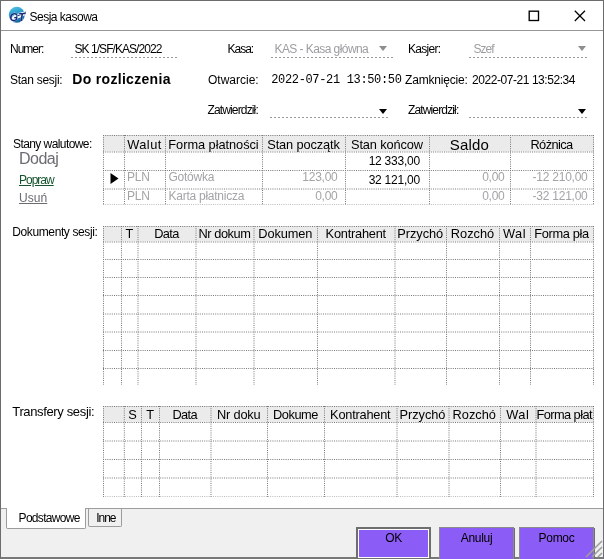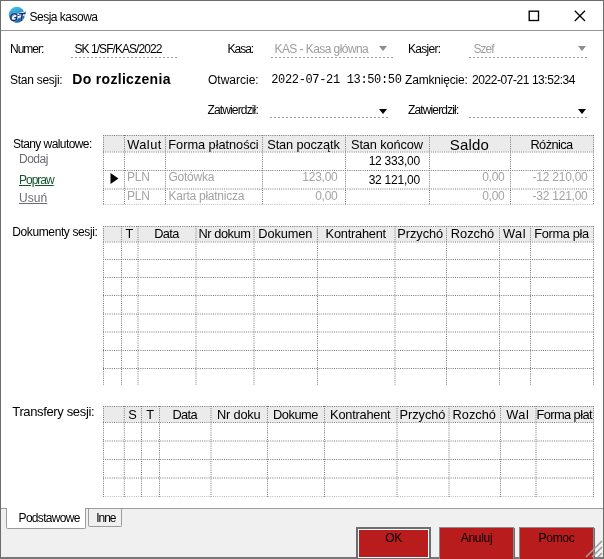--- a/index.html
+++ b/index.html
@@ -11,21 +11,21 @@
   .arrg{border-top-color:#8e8e8e;}
   .cell{position:absolute;font-size:12px;white-space:nowrap;letter-spacing:-0.25px;}
   .hc{text-align:center;}
   .gray{color:#a4a4a7;margin-top:16px;}
   .footer{position:absolute;left:1px;top:509px;width:602px;height:48px;background:#f0f0f0;}
   .tabline{position:absolute;left:1px;top:508px;width:602px;height:1px;background:#9c9c9c;}
   .tab1{position:absolute;left:5.8px;border-radius:0 0 2px 2px;top:508px;width:80px;height:21px;background:#fff;box-sizing:border-box;
         border:1px solid #9c9c9c;border-top:none;z-index:3;}
   .tab2{position:absolute;left:87.7px;border-radius:0 0 2px 2px;top:509px;width:34px;height:18px;background:#f0f0f0;box-sizing:border-box;
         border:1px solid #9c9c9c;border-top:none;z-index:2;}
-  .btn{position:absolute;width:75px;height:33px;box-sizing:border-box;background:#b91c1c;
+  .btn{position:absolute;width:75px;height:33px;box-sizing:border-box;background:#8b5cf6;
        border:1px solid #8a8a8a;box-shadow:1px 1px 0 0 #6e6e6e;
        font-size:12px;text-align:center;line-height:20px;letter-spacing:-0.3px;}
   .btnok{border:2px solid #6e6e6e;box-shadow:inset 0 0 0 1px #fdfdfd;line-height:18px;}
 </style></head><body>
 <div class="win"></div>
 <div style="position:absolute;left:1px;top:30px;width:602px;height:1px;background:#969696;"></div>
 <svg style="position:absolute;left:8px;top:6px" width="18" height="18" viewBox="0 0 18 18">
   <defs>
       <linearGradient id="g1" x1="0.2" y1="0" x2="0.55" y2="1">
     <stop offset="0" stop-color="#52c2e4"></stop>
@@ -63,21 +63,21 @@
 <div class="t" style="left:271.2px;top:72.5px;font-size:12px;letter-spacing:-0.34px;color:#000;font-family:Liberation Mono, monospace;">2022-07-21 13:50:50</div>
 <div class="t" style="left:405px;top:72.5px;font-size:12px;letter-spacing:-0.18px;color:#000;">Zamknięcie:</div>
 <div class="t" style="left:472px;top:72.5px;font-size:12px;letter-spacing:-0.44px;color:#000;">2022-07-21 13:52:34</div>
 <div class="t" style="left:207.5px;top:103.2px;font-size:12px;letter-spacing:-0.86px;color:#000;">Zatwierdził:</div>
 <div class="t" style="left:408px;top:103.2px;font-size:12px;letter-spacing:-0.86px;color:#000;">Zatwierdził:</div>
 <div class="arr" style="left:378.7px;top:109px"></div>
 <div class="arr" style="left:577.7px;top:109px"></div>
 <div class="dash" style="left:270px;top:116.5px;width:119.5px"></div>
 <div class="dash" style="left:469px;top:116.5px;width:120px"></div>
 <div class="t" style="left:13px;top:137.1px;font-size:12px;letter-spacing:-0.58px;color:#000;">Stany walutowe:</div>
-<div class="t" style="left:19px;top:152px;font-size:12px;letter-spacing:-0.51px;color:#6b6b72;">Dodaj</div>
+<div class="t" style="left:19px;top:152px;font-size:16px;letter-spacing:-0.51px;color:#6b6b72;">Dodaj</div>
 <div class="t" style="left:19px;top:173.1px;font-size:12px;letter-spacing:-1.00px;color:#14532d;text-decoration:underline;">Popraw</div>
 <div class="t" style="left:19px;top:191.3px;font-size:12px;letter-spacing:0.07px;color:#6b6b72;text-decoration:underline;">Usuń</div>
 <div class="t" style="left:12.3px;top:225px;font-size:12px;letter-spacing:-0.39px;color:#000;">Dokumenty sesji:</div>
 <div class="t" style="left:12.3px;top:405px;font-size:13px;letter-spacing:-0.36px;color:#000;">Transfery sesji:</div>
 <svg style="position:absolute;left:103px;top:135px" width="491" height="70" viewBox="0 0 491 70">
     <rect x="0" y="0" width="491" height="16.5" fill="#ebebeb"></rect>
     <line x1="0" y1="0.5" x2="491" y2="0.5" stroke="#787878" stroke-width="1" stroke-dasharray="1 1.2"></line>
     <line x1="0" y1="17.0" x2="491" y2="17.0" stroke="#787878" stroke-width="1" stroke-dasharray="1 1.2"></line>
     <line x1="0" y1="35.5" x2="491" y2="35.5" stroke="#787878" stroke-width="1" stroke-dasharray="1 1.2"></line>
     <line x1="0" y1="54.0" x2="491" y2="54.0" stroke="#787878" stroke-width="1" stroke-dasharray="1 1.2"></line>

